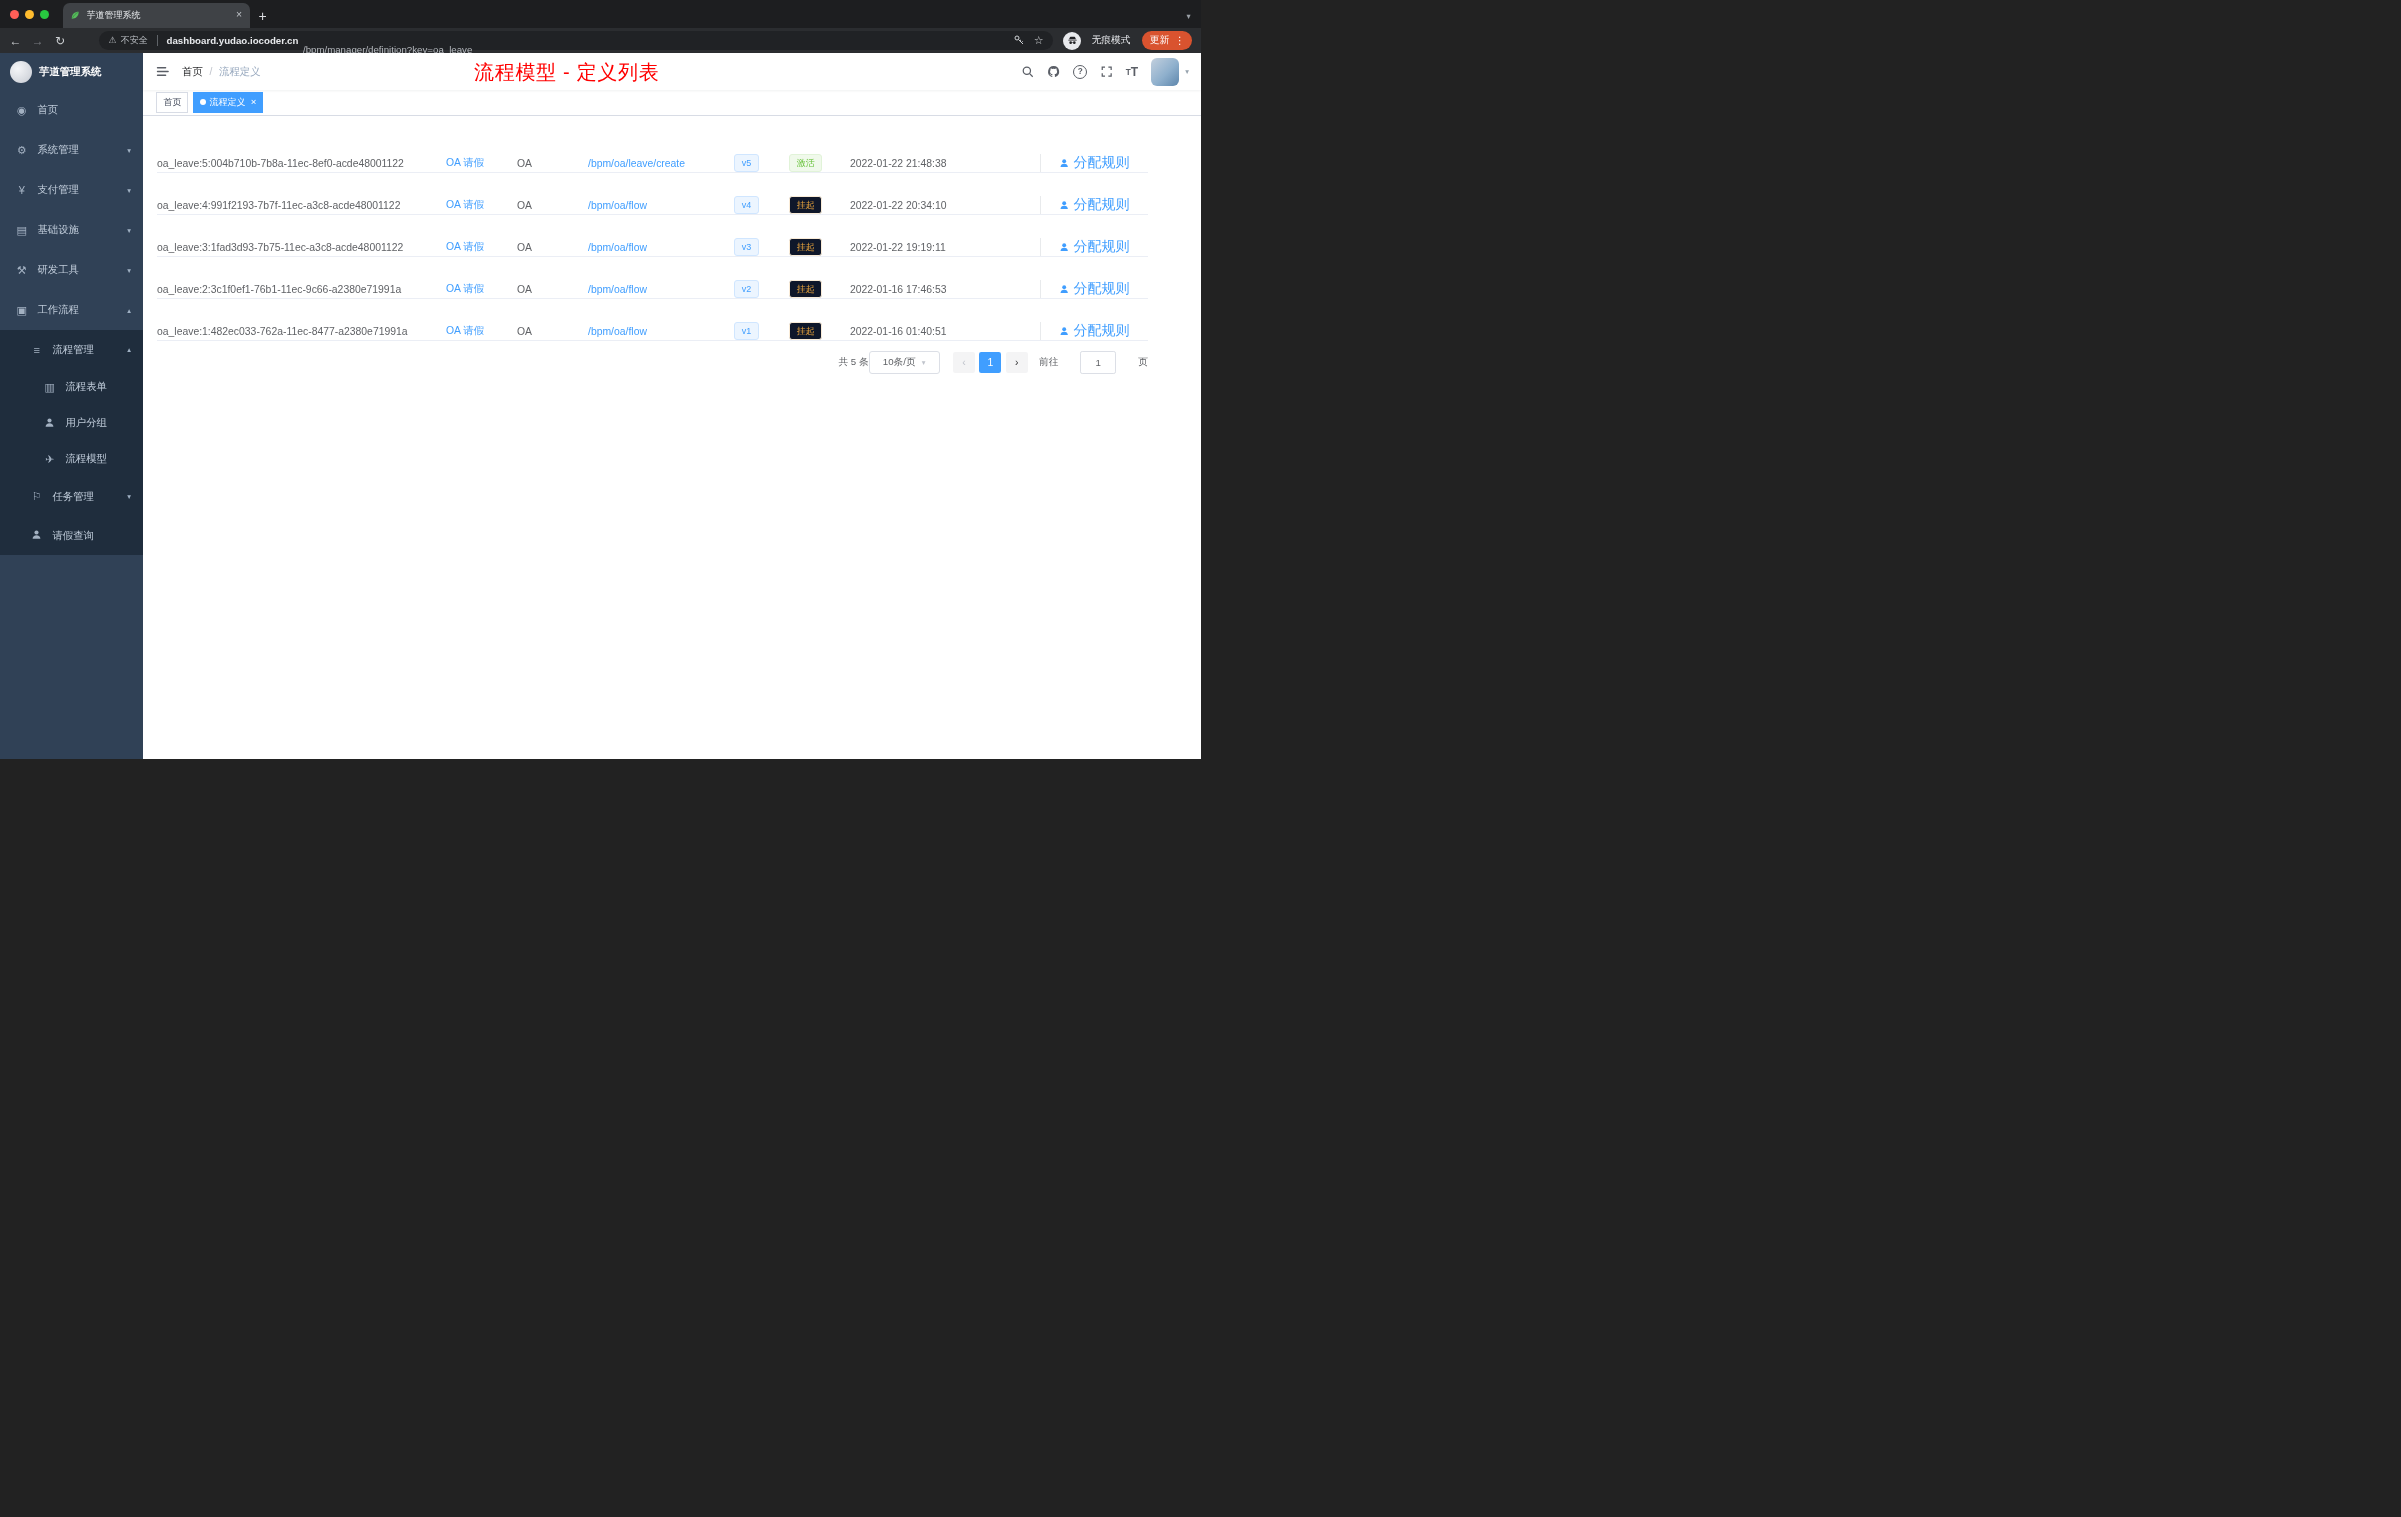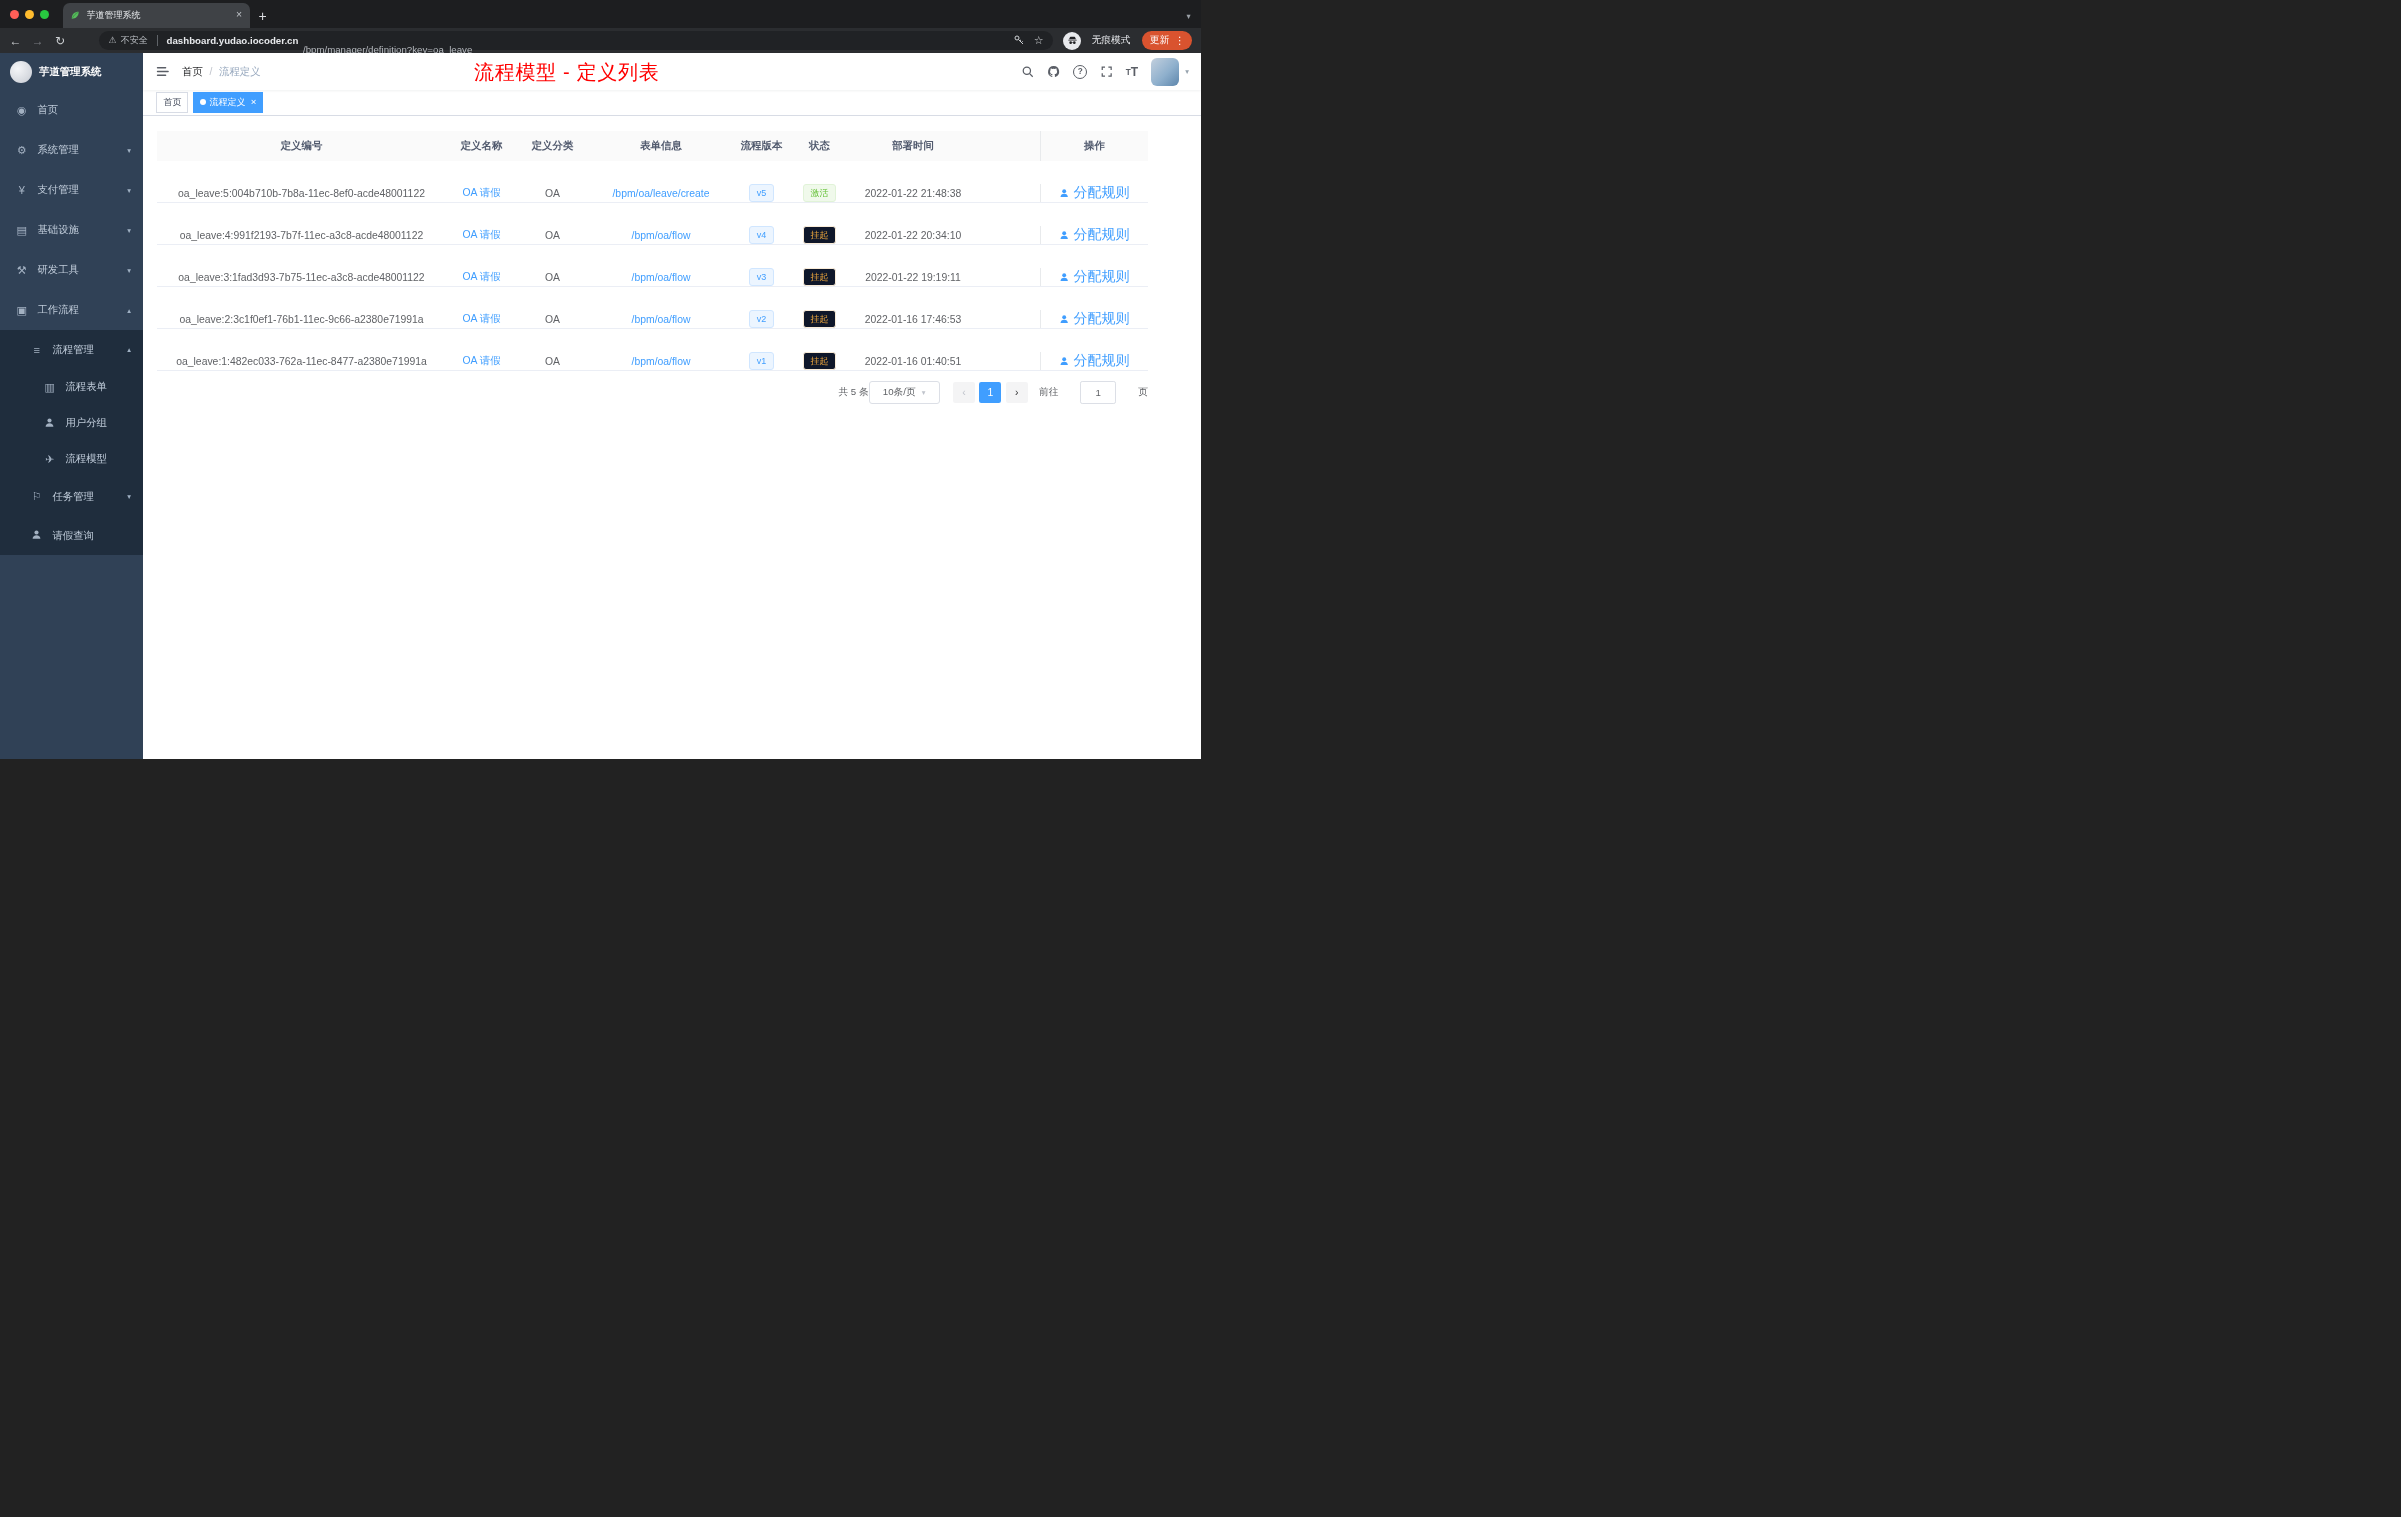--- a/index.html
+++ b/index.html
@@ -77,21 +77,21 @@
   .tag.active{background:#409eff;border-color:#409eff;color:#fff;}
   .tag-dot{width:6px;height:6px;border-radius:50%;background:#fff;}
   .tag-close{font-size:9.7px;margin-left:1.5px;line-height:1;}
 
   
   .content{flex:1;padding:15.6px 0 0 14px;min-height:0;}
   .table{width:991px;}
   .thead{display:flex;background:#fafafa;height:30px;align-items:center;}
   .th{font-size:10.4px;color:#515a6e;font-weight:bold;text-align:center;}
   .tr{display:flex;height:41px;align-items:center;border-bottom:0.7px solid #ebeef5;font-size:10.4px;color:#606266;}
-  .td{text-align:center;margin-top:23px;}
+  .td{text-align:left;margin-top:23px;}
   .c-id{width:289px;}.c-name{width:71px;}.c-cat{width:71px;}.c-form{width:146px;}
   .c-ver{width:55px;}.c-status{width:61px;}.c-time{width:126px;}.filler{flex:1;}
   .c-op{width:107px;border-left:0.7px solid #e8eaec;align-self:stretch;display:flex;align-items:center;justify-content:center;}
   .link{color:#409eff;}
   .badge{display:inline-block;padding:0.7px 6.7px;font-size:9px;border-radius:3px;line-height:14px;}
   .badge-ver{background:#ecf5ff;border:0.7px solid #d0e6ff;color:#409eff;}
   .badge-green{background:#f0f9eb;border:0.7px solid #e1f3d8;color:#67c23a;}
   .badge-orange{background:#0f172a;border:0.7px solid #faecd8;color:#e6a23c;}
   .op-link{color:#409eff;display:inline-flex;align-items:center;gap:3.7px;font-size:14px;}
   .i-person{width:10.4px;height:10.4px;fill:currentColor;}
@@ -288,31 +288,20 @@
         <span class="tag active" data-interactable="true">
           <span class="tag-dot" data-interactable="false"></span>
           <span data-interactable="false">流程定义</span>
           <span class="tag-close" data-interactable="true">×</span>
         </span>
       </div>
 
       <div class="content" data-interactable="false">
 
         <div class="table" data-interactable="false">
-          <div class="thead" data-interactable="false">
-            <div class="th c-id" data-interactable="false">定义编号</div>
-            <div class="th c-name" data-interactable="false">定义名称</div>
-            <div class="th c-cat" data-interactable="false">定义分类</div>
-            <div class="th c-form" data-interactable="false">表单信息</div>
-            <div class="th c-ver" data-interactable="false">流程版本</div>
-            <div class="th c-status" data-interactable="false">状态</div>
-            <div class="th c-time" data-interactable="false">部署时间</div>
-            <div class="th filler" data-interactable="false"></div>
-            <div class="th c-op" data-interactable="false">操作</div>
-          </div>
 
           <div class="tr" data-interactable="false">
             <div class="td c-id" data-interactable="false">oa_leave:5:004b710b-7b8a-11ec-8ef0-acde48001122</div>
             <div class="td c-name link" data-interactable="true">OA 请假</div>
             <div class="td c-cat" data-interactable="false">OA</div>
             <div class="td c-form link" data-interactable="true">/bpm/oa/leave/create</div>
             <div class="td c-ver" data-interactable="false"><span class="badge badge-ver" data-interactable="false">v5</span></div>
             <div class="td c-status" data-interactable="false"><span class="badge badge-green" data-interactable="false">激活</span></div>
             <div class="td c-time" data-interactable="false">2022-01-22 21:48:38</div>
             <div class="td filler" data-interactable="false"></div>

